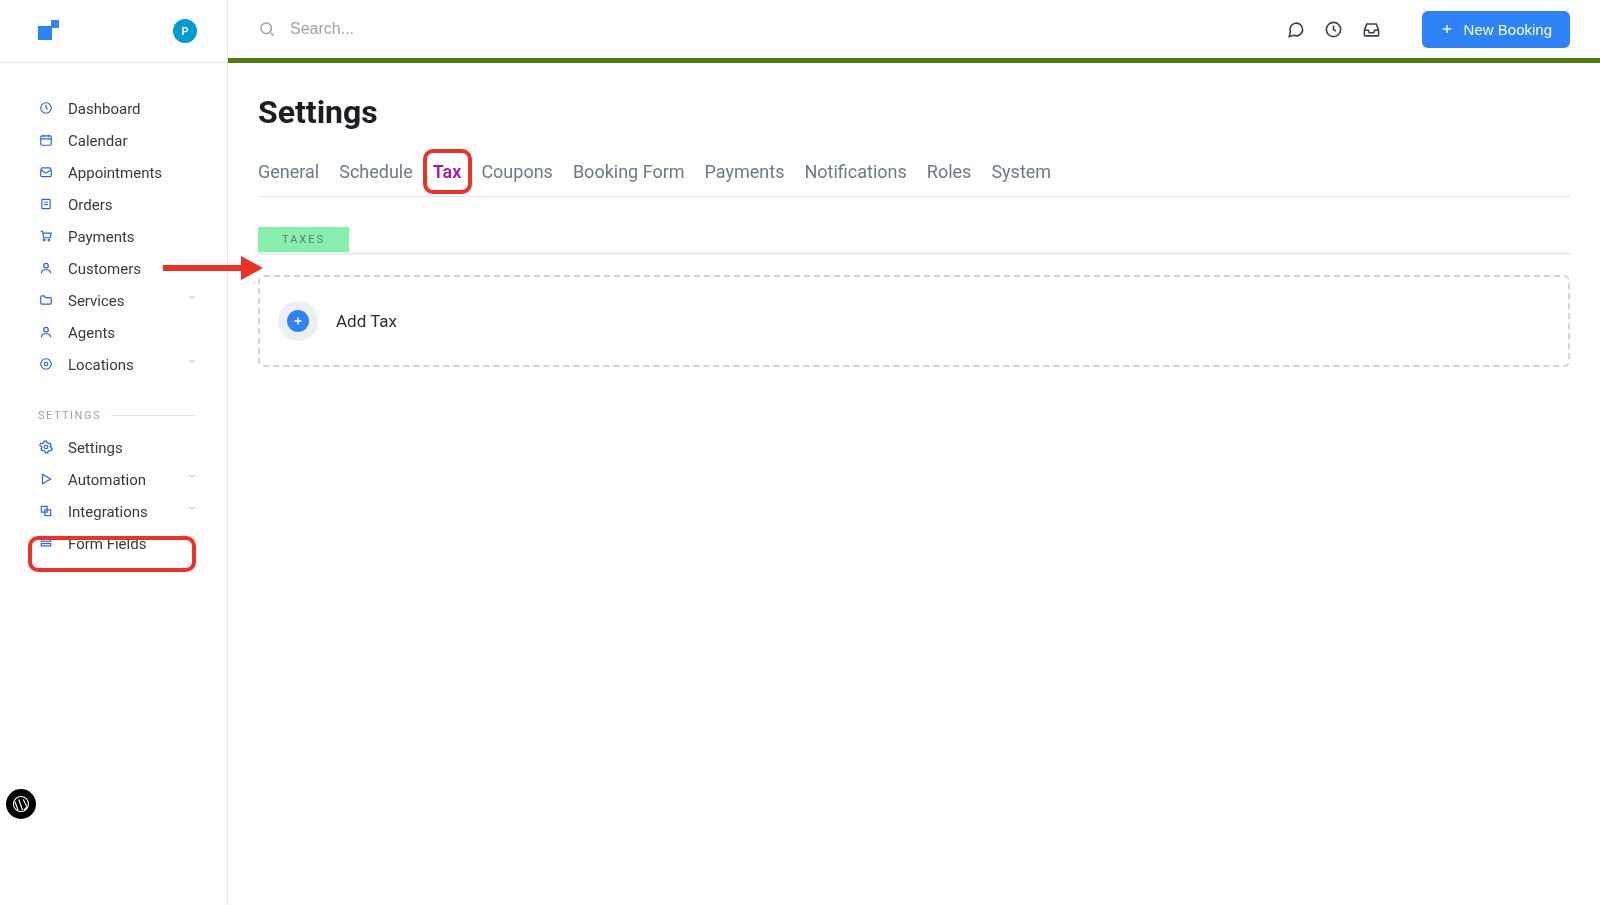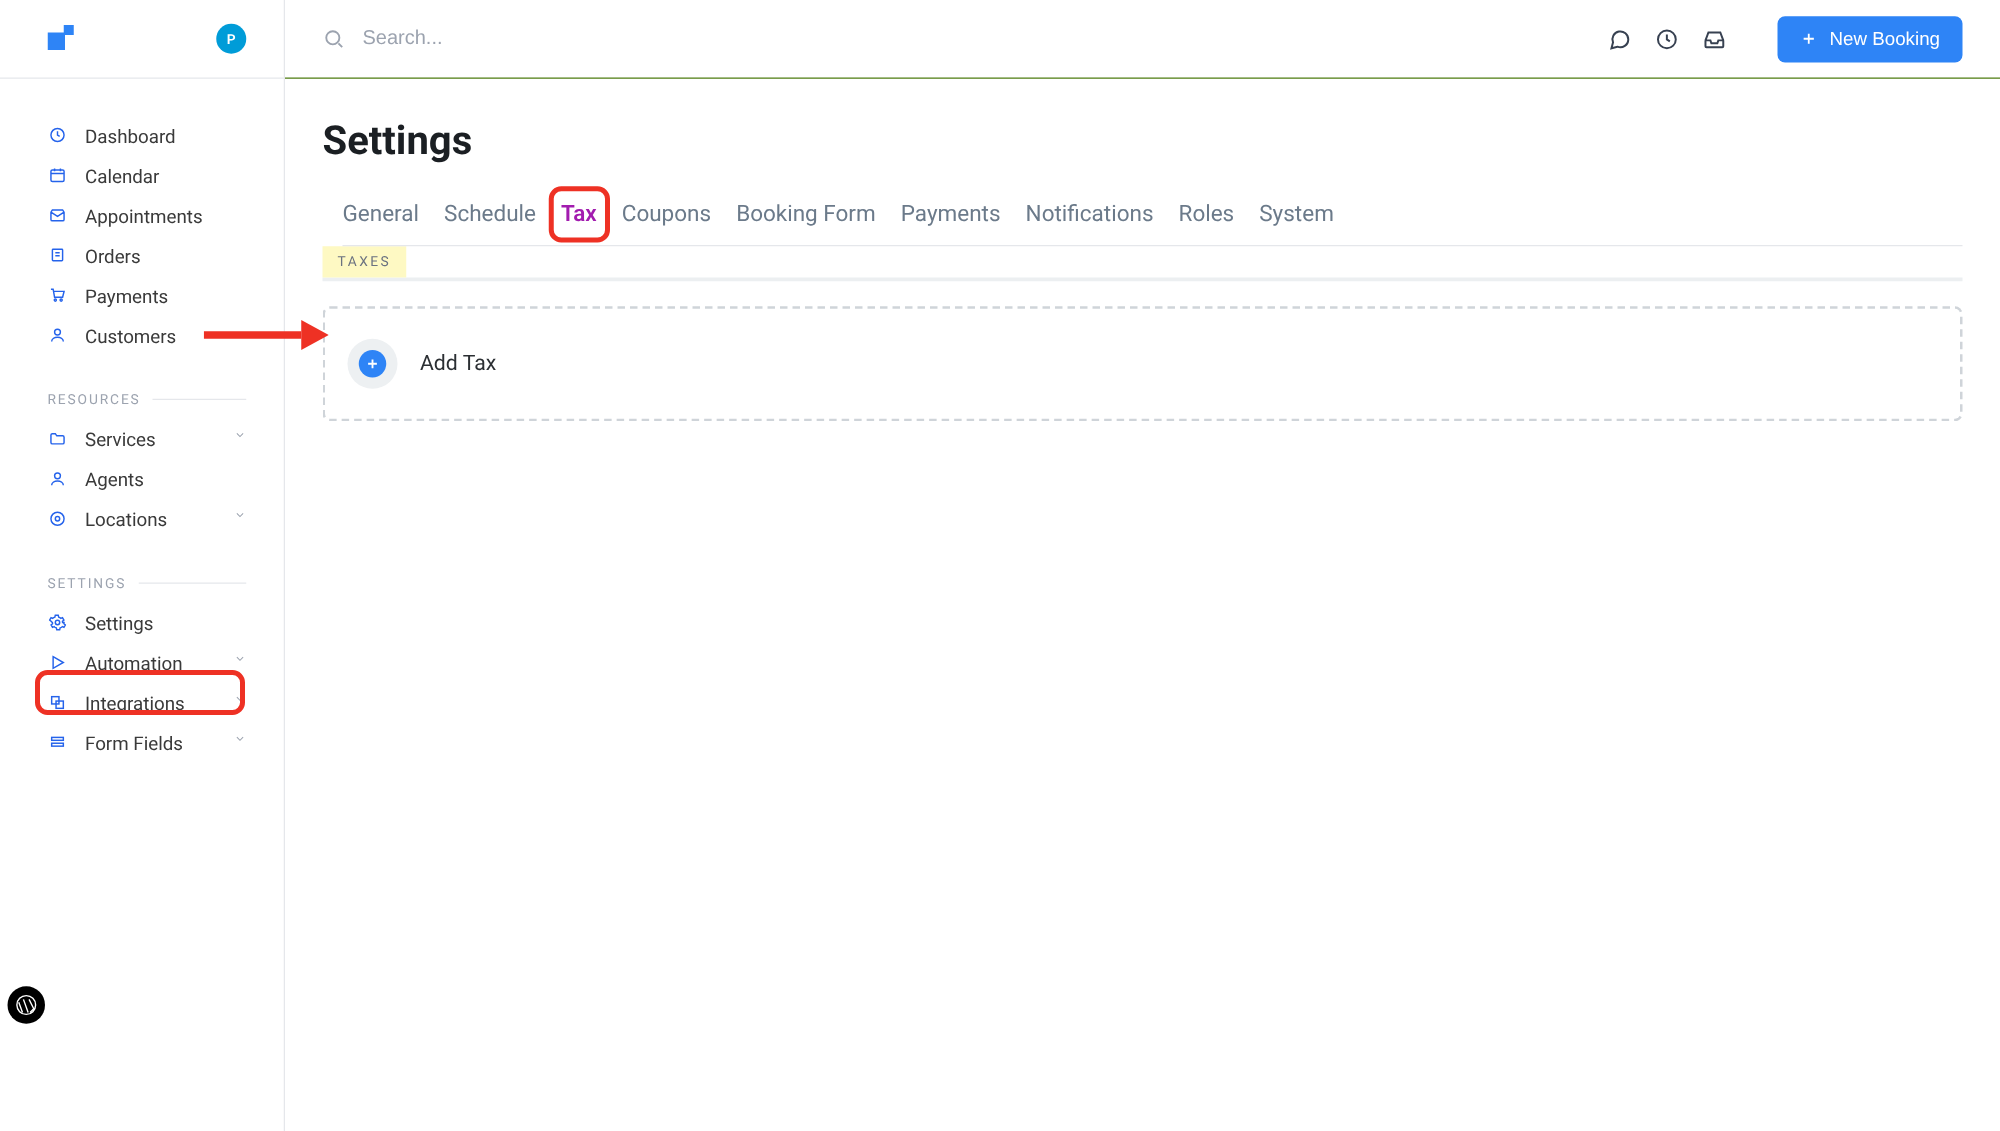--- a/index.html
+++ b/index.html
@@ -80,21 +80,21 @@
       width: 30px; height: 30px;
       border-radius: 50%;
       background: #000;
       display: flex; align-items: center; justify-content: center;
       color: #fff;
     }
     
     .main { flex: 1; display: flex; flex-direction: column; }
     .topbar {
       height: 63px;
-      border-bottom: 1px solid #4d7c0f;
+      border-bottom: 5px solid #4d7c0f;
       display: flex; align-items: center;
       padding: 0 30px;
     }
     .search-wrap { display: flex; align-items: center; gap: 14px; color: #9ca3af; flex: 1; }
     .search-input {
       border: none; outline: none;
       font-size: 16px; color: #374151;
       width: 300px;
       background: transparent;
     }
@@ -124,23 +124,24 @@
       padding: 6px 0 14px 0; cursor: pointer;
     }
     .tab.active { color: #a21caf; font-weight: 600; }
     .highlight-box-tab {
       position: absolute;
       border: 4px solid #ee3124;
       border-radius: 10px;
       pointer-events: none;
     }
     .section-label {
+      margin-top: 30px;
       display: inline-block;
-      background: #fef9c3;
-      padding: 6px 12px;
+      background: #86efac;
+      padding: 6px 24px;
       font-size: 11px; letter-spacing: 2px; color: #6b7280;
     }
     .section-divider-line { height: 3px; background: #eceff1; }
     .add-tax-card {
       margin-top: 20px;
       border: 2px dashed #cfd4d9;
       border-radius: 6px;
       padding: 24px 18px;
       display: flex; align-items: center; gap: 18px;
       cursor: pointer;
@@ -231,21 +232,20 @@
       <div class="nav-item">
         <span class="nav-icon">
             <svg width="14" height="14" viewBox="0 0 24 24" fill="none" stroke="currentColor" stroke-width="2">
               <circle cx="12" cy="8" r="4"></circle>
               <path d="M4 21c0-4 4-6 8-6s8 2 8 6"></path>
             </svg>
           </span>
         <span class="nav-label">Customers</span>
       </div>
 
-      <div class="nav-group-label">RESOURCES</div>
 
       <div class="nav-item">
         <span class="nav-icon">
             <svg width="14" height="14" viewBox="0 0 24 24" fill="none" stroke="currentColor" stroke-width="2">
               <path d="M3 7a2 2 0 012-2h4l2 3h8a2 2 0 012 2v7a2 2 0 01-2 2H5a2 2 0 01-2-2V7z"></path>
             </svg>
           </span>
         <span class="nav-label">Services</span>
         <span class="chevron">
             <svg width="10" height="10" viewBox="0 0 24 24" fill="none" stroke="currentColor" stroke-width="2">
@@ -376,21 +376,21 @@
               <path d="M12 5v14M5 12h14"></path>
             </svg>
           </span>
         <span>New Booking</span>
       </button>
     </div>
 
     <div class="content">
       <div class="page-title">Settings</div>
 
-      <div class="tabs" style="position:relative;margin-left:16px;">
+      <div class="tabs" style="position:relative;">
         <div class="tab">General</div>
         <div class="tab">Schedule</div>
         <div class="tab active" id="tab-tax">Tax</div>
         <div class="tab">Coupons</div>
         <div class="tab">Booking Form</div>
         <div class="tab">Payments</div>
         <div class="tab">Notifications</div>
         <div class="tab">Roles</div>
         <div class="tab">System</div>
         <div class="highlight-box-tab" id="tax-highlight" style="left: 165px; top: -6px; width: 49px; height: 45px;"></div>

